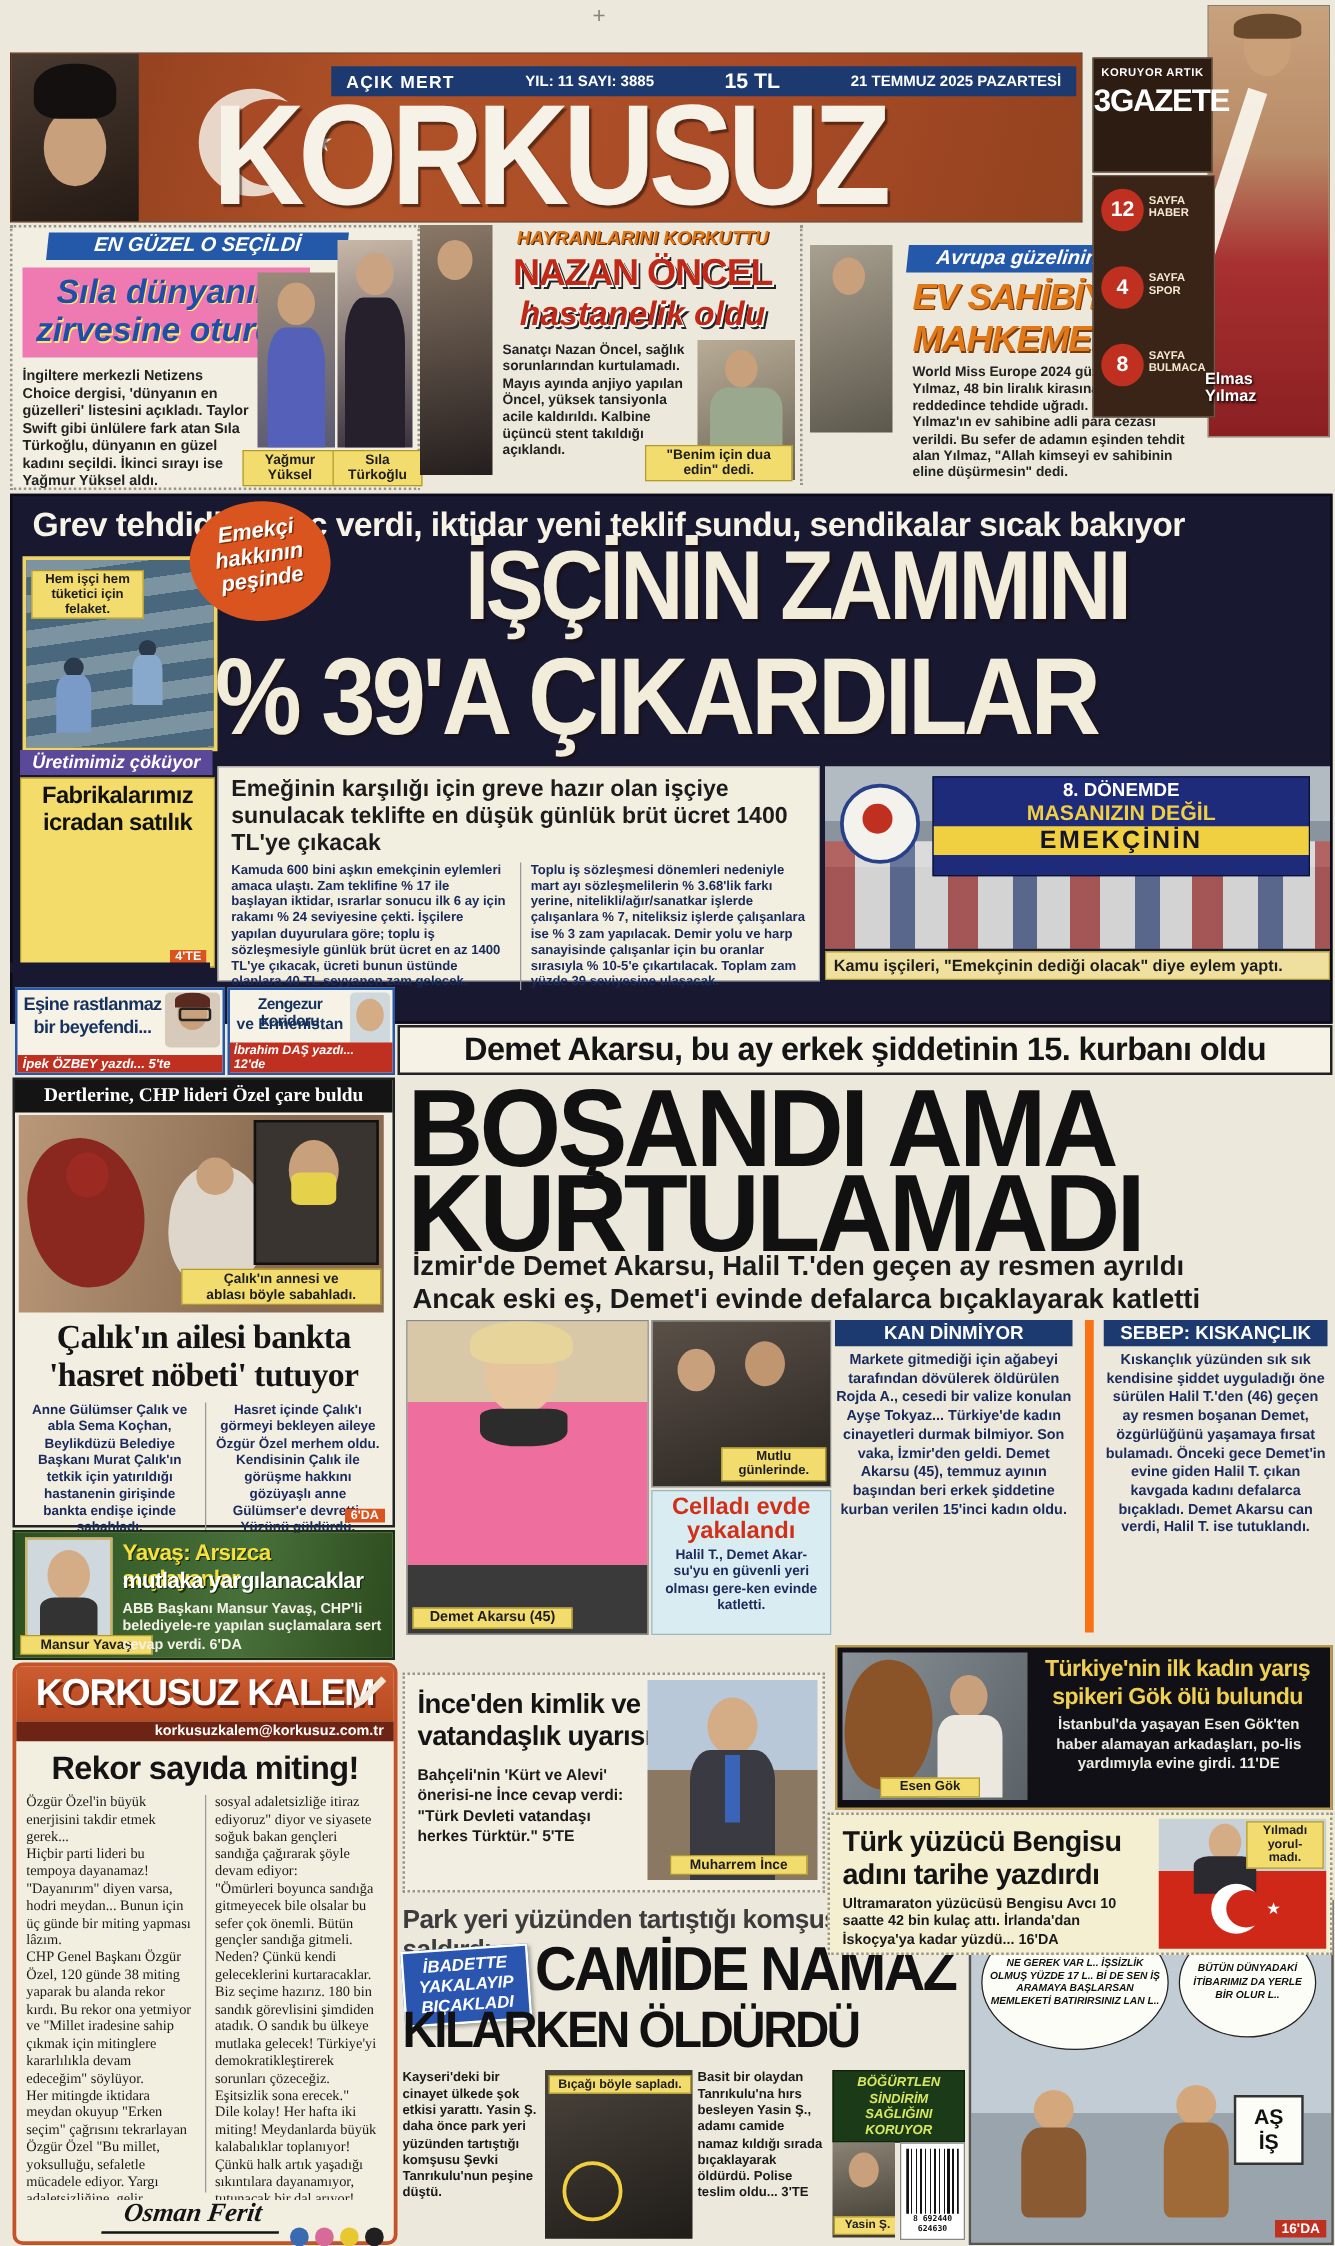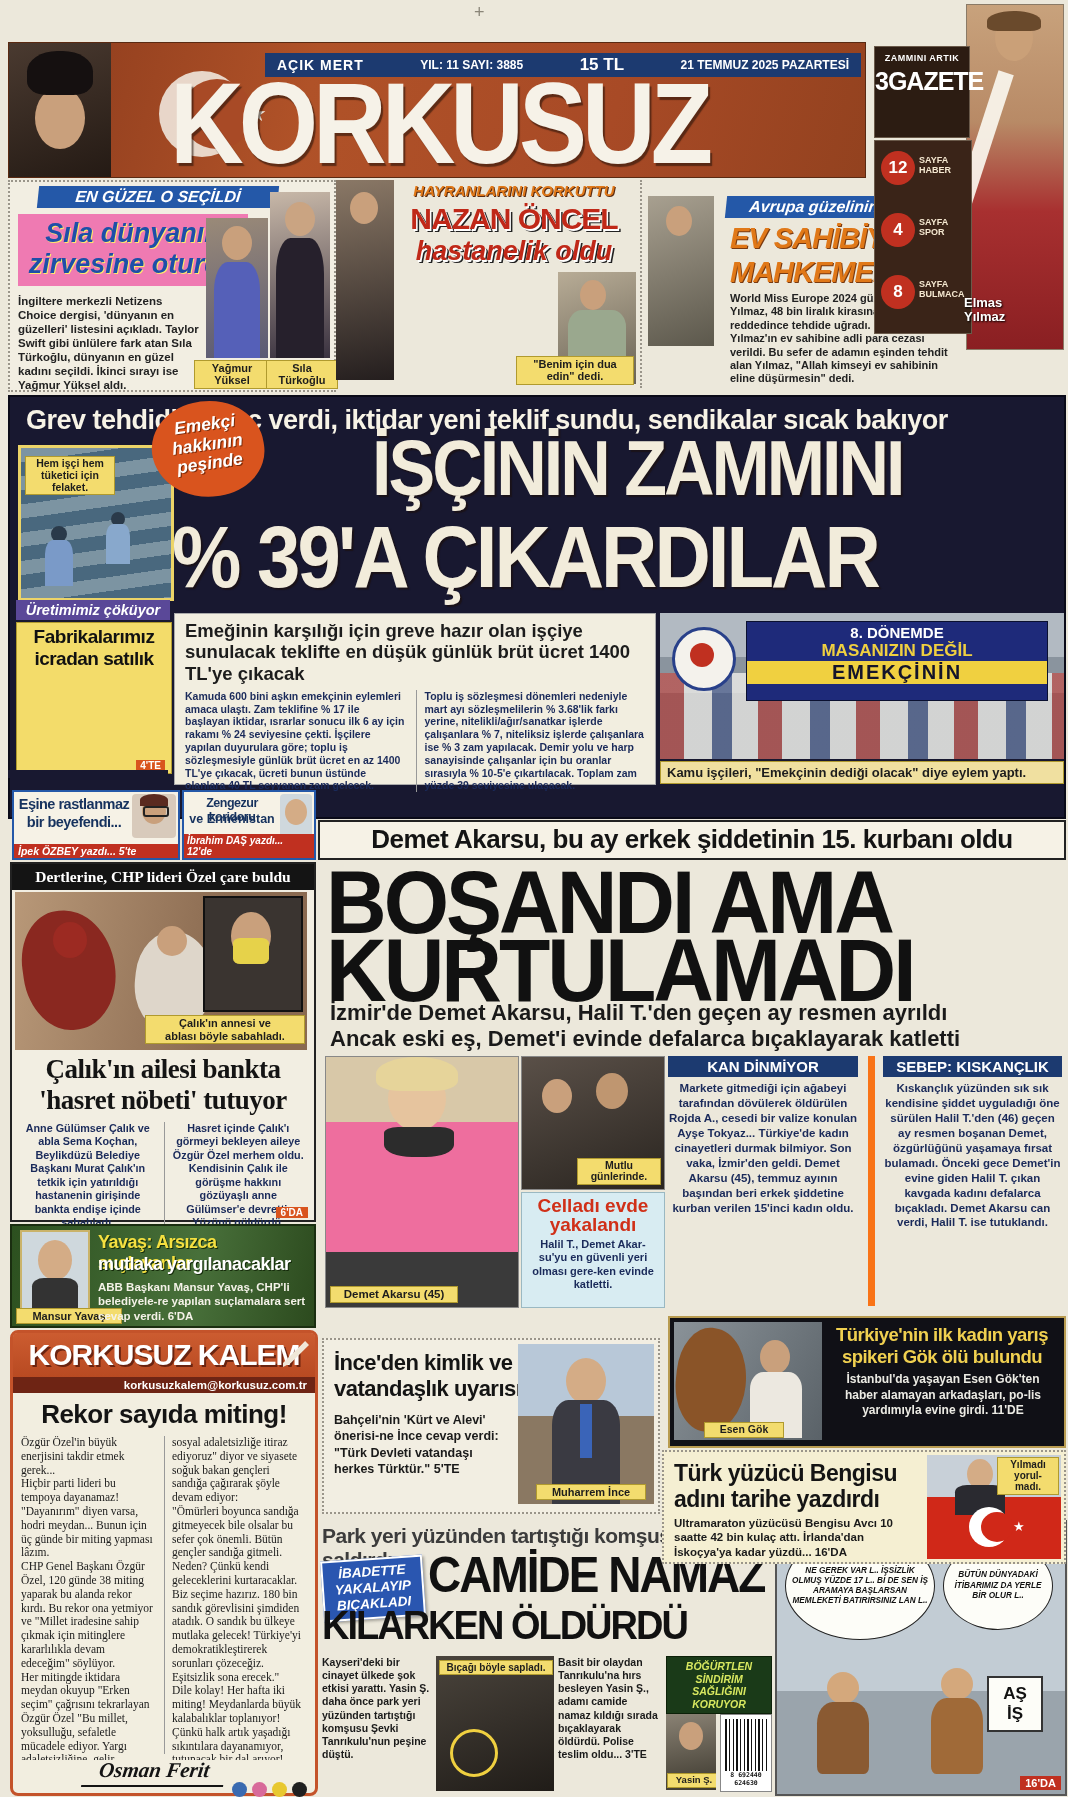--- a/index.html
+++ b/index.html
@@ -39,21 +39,21 @@
       <span style="font-weight:800;font-size:14px;letter-spacing:1px;">AÇIK MERT</span>
       <span style="font-weight:700;font-size:12px;">YIL: 11    SAYI: 3885</span>
       <span style="font-weight:900;font-size:17px;">15 TL</span>
       <span style="font-weight:700;font-size:12px;">21 TEMMUZ 2025 PAZARTESİ</span>
     </div>
 
     <div class="abs c shadowtxt" style="left:100px;top:24px;width:660px;font-size:102px;font-weight:900;color:#f6f2e8;letter-spacing:-5px;line-height:1;transform:scaleY(1.12);transform-origin:top;">KORKUSUZ</div>
   </div>
 
   <div class="abs" style="left:874px;top:46px;width:94px;height:90px;background:#2c1c12;border:1px solid #6a5a4a;color:#fff;text-align:center;z-index:5;">
-    <div style="font-size:9px;font-weight:800;margin-top:6px;letter-spacing:.5px;">ZAMMINI ARTIK</div>
+    <div style="font-size:9px;font-weight:800;margin-top:6px;letter-spacing:.5px;">KORUYOR ARTIK</div>
     <div style="font-size:25px;font-weight:900;margin-top:4px;letter-spacing:-1px;text-align:right;">3GAZETE</div>
   </div>
   <div class="abs" style="left:874px;top:140px;width:96px;height:192px;background:#3a2418;border:1px solid #6a5a4a;z-index:5;">
     <div class="abs" style="left:6px;top:8px;width:84px;height:54px;">
       <div class="abs" style="left:0;top:2px;width:34px;height:34px;border-radius:50%;background:#c03020;color:#fff;font-weight:900;font-size:17px;line-height:34px;text-align:center;">12</div>
       <div class="abs" style="left:38px;top:6px;width:48px;color:#f5e8d0;font-size:9px;font-weight:800;line-height:1.15;">SAYFA HABER</div>
     </div>
     <div class="abs" style="left:6px;top:70px;width:84px;height:54px;">
       <div class="abs" style="left:0;top:2px;width:34px;height:34px;border-radius:50%;background:#c03020;color:#fff;font-weight:900;font-size:17px;line-height:34px;text-align:center;">4</div>
       <div class="abs" style="left:38px;top:6px;width:48px;color:#f5e8d0;font-size:9px;font-weight:800;line-height:1.15;">SAYFA SPOR</div>
@@ -89,20 +89,21 @@
     <div class="abs cap prewrap" style="left:256px;top:178px;width:62px;">Sıla Türkoğlu</div>
   </div>
 
   <div class="abs" style="left:336px;top:180px;width:300px;height:208px;">
     <div class="abs ph" style="left:0;top:0;width:58px;height:200px;background:linear-gradient(170deg,#8a7866,#241e1e);">
       <div class="head" style="left:14px;top:12px;width:28px;height:32px;background:#c9a07c;"></div>
     </div>
     <div class="abs c" style="left:62px;top:2px;width:232px;color:#e07818;font-weight:900;font-style:italic;font-size:15px;text-shadow:1px 1px 0 #5a2a10;">HAYRANLARINI KORKUTTU</div>
     <div class="abs c" style="left:56px;top:22px;width:244px;color:#c02818;font-weight:900;font-size:30px;letter-spacing:-1px;text-shadow:1.5px 1.5px 0 #fff,3px 3px 0 #222;">NAZAN ÖNCEL</div>
     <div class="abs c" style="left:56px;top:56px;width:244px;color:#c02818;font-weight:900;font-style:italic;font-size:27px;text-shadow:1.5px 1.5px 0 #fff,3px 3px 0 #222;">hastanelik oldu</div>
+    <div class="abs" style="left:66px;top:94px;width:150px;font-size:11px;font-weight:700;color:#222;line-height:1.22;">Sanatçı Nazan Öncel, sağlık sorunlarından kurtulamadı. Mayıs ayında anjiyo yapılan Öncel, yüksek tansiyonla acile kaldırıldı. Kalbine üçüncü stent takıldığı açıklandı.</div>
     <div class="abs ph" style="left:222px;top:92px;width:78px;height:112px;background:linear-gradient(160deg,#b8ac96,#6a6456);">
       <div class="head" style="left:22px;top:8px;width:26px;height:30px;background:#c9a07c;"></div>
       <div class="abs" style="left:10px;top:38px;width:58px;height:70px;background:#9aa88e;border-radius:24% 24% 0 0;"></div>
     </div>
     <div class="abs cap prewrap" style="left:180px;top:176px;width:108px;">"Benim için dua edin" dedi.</div>
   </div>
 
   <div class="abs" style="left:640px;top:180px;width:322px;height:208px;border-left:2px dotted #9a958a;">
     <div class="abs ph" style="left:6px;top:16px;width:66px;height:150px;background:linear-gradient(160deg,#a8a090,#5c584c);">
       <div class="head" style="left:18px;top:10px;width:26px;height:30px;background:#c9a07c;"></div>

